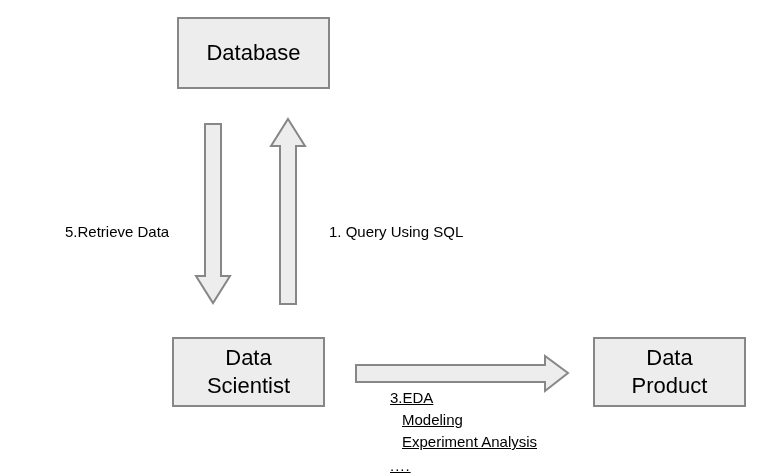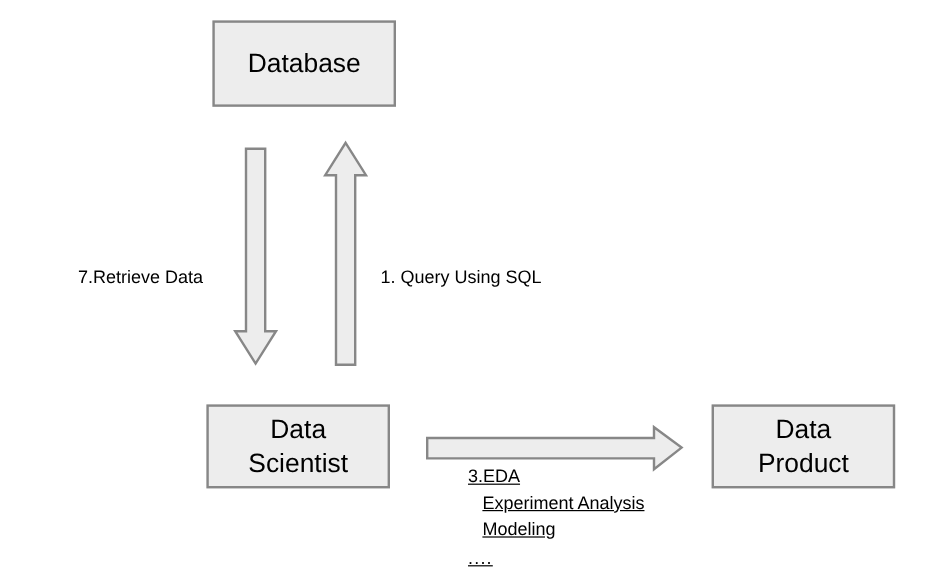--- a/index.html
+++ b/index.html
@@ -85,21 +85,21 @@
     color: #000000;
     line-height: 1.0;
     white-space: nowrap;
     user-select: none;
   }
   #label-retrieve {
     left: 25px;
     top: 224px;
   }
   #label-query {
-    left: 277px;
+    left: 289px;
     top: 224px;
   }
   #label-eda {
     left: 350px;
     top: 390px;
     line-height: 1.0;
   }
   #label-eda .eda-line {
     display: block;
     white-space: pre;
@@ -138,24 +138,24 @@
   </svg>
 
   <svg class="arrow-svg" id="arrow-query" width="50" height="200" viewBox="0 0 50 200">
     <polygon class="arrow-shape" points="22,6 39,33 30,33 30,191 14,191 14,33 5,33"></polygon>
   </svg>
 
   <svg class="arrow-svg" id="arrow-eda" width="225" height="45" viewBox="0 0 225 45">
     <polygon class="arrow-shape" points="6,13 195,13 195,4 218,21 195,39 195,30 6,30"></polygon>
   </svg>
 
-  <div class="edge-label" id="label-retrieve">7.Retrieve Data</div>
+  <div class="edge-label" id="label-retrieve">5.Retrieve Data</div>
 
   <div class="edge-label" id="label-query">1. Query Using SQL</div>
 
   <div class="edge-label" id="label-eda">
     <span class="eda-line">3.EDA</span>
+    <span class="eda-line indent">Modeling</span>
     <span class="eda-line indent">Experiment Analysis</span>
-    <span class="eda-line indent">Modeling</span>
     <span class="eda-line dots">....</span>
   </div>
 
 </div>
 
 </body></html>

